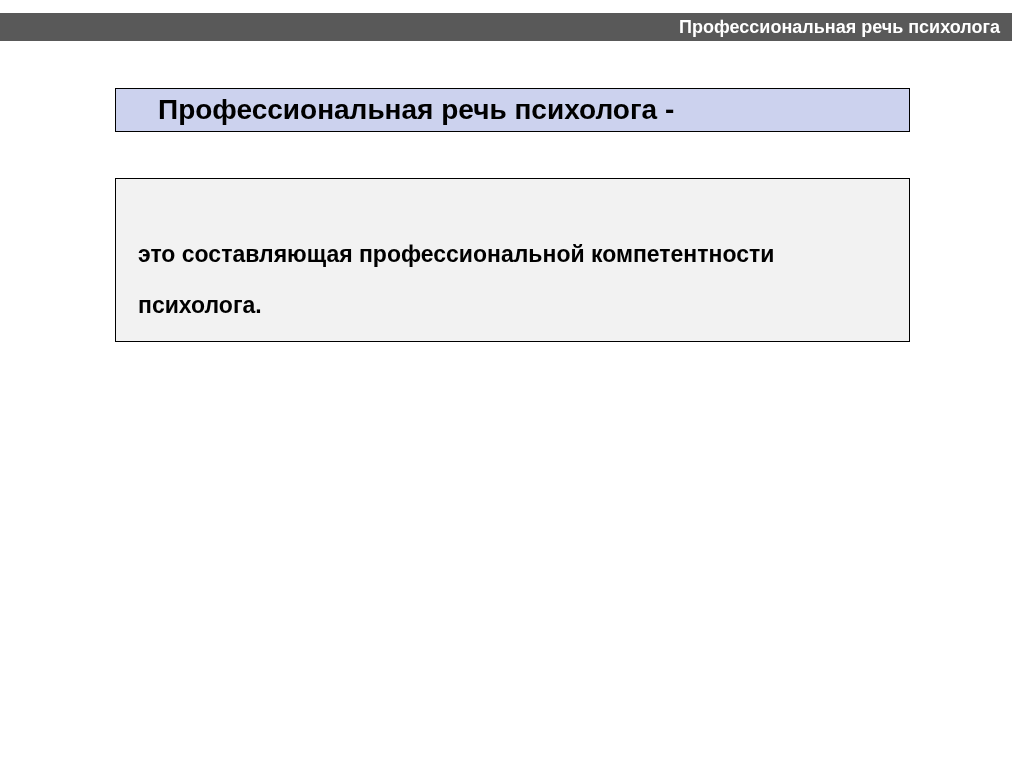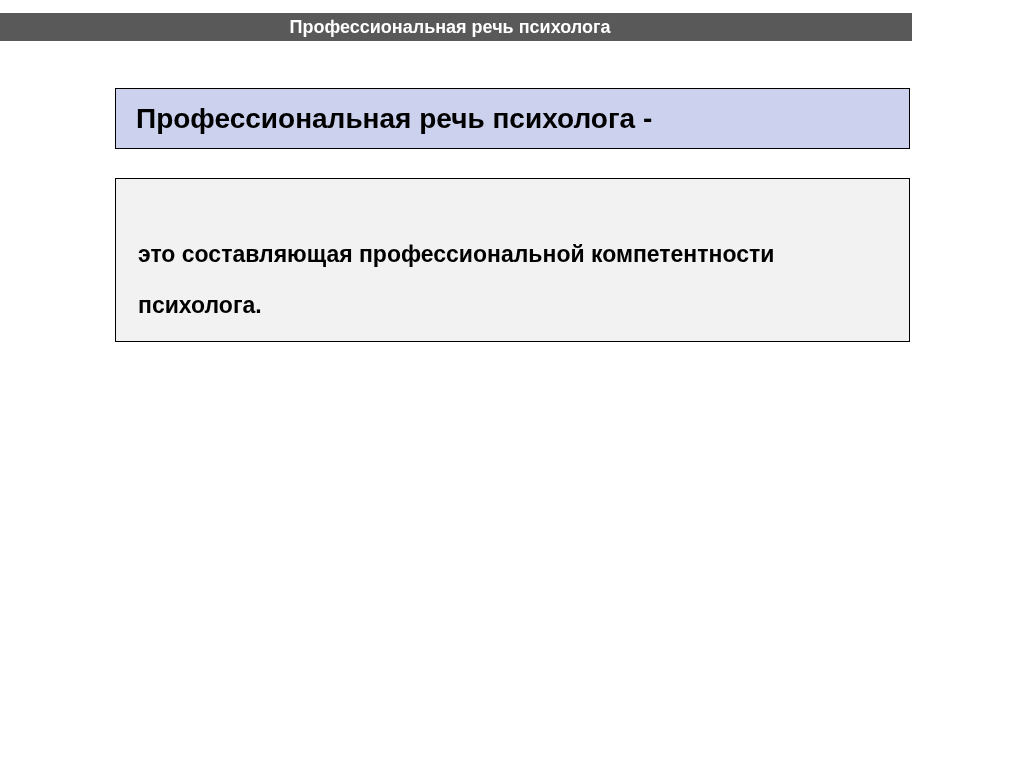--- a/index.html
+++ b/index.html
@@ -12,44 +12,44 @@
       height: 768px;
       background: #ffffff;
       font-family: Arial, Helvetica, sans-serif;
       position: relative;
       overflow: hidden;
     }
     .header-bar {
       position: absolute;
       top: 13px;
       left: 0;
-      width: 912px;
+      width: 1012px;
       height: 28px;
       background: #595959;
       display: flex;
       align-items: center;
-      justify-content: center;
+      justify-content: flex-end;
       padding-right: 12px;
     }
     .header-text {
       color: #ffffff;
       font-size: 18px;
       font-weight: bold;
     }
     .title-box {
       position: absolute;
       top: 88px;
       left: 115px;
       width: 795px;
-      height: 61px;
+      height: 44px;
       background: #ccd2ee;
       border: 1px solid #000000;
       display: flex;
       align-items: center;
-      padding-left: 20px;
+      padding-left: 42px;
     }
     .title-text {
       color: #000000;
       font-size: 28px;
       font-weight: bold;
     }
     .content-box {
       position: absolute;
       top: 178px;
       left: 115px;

